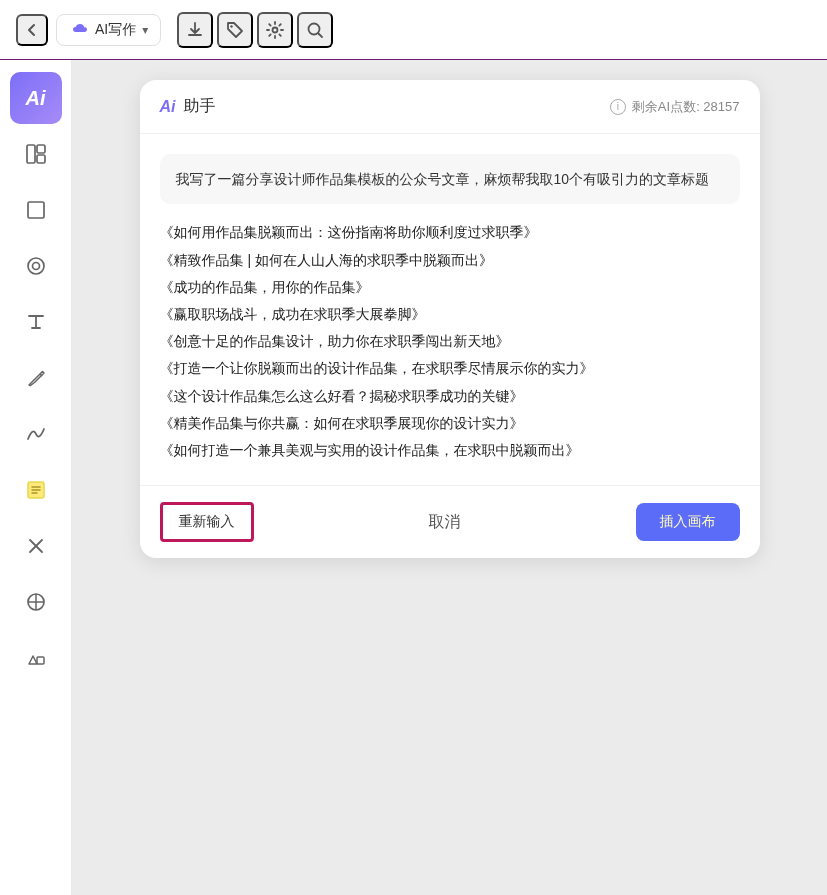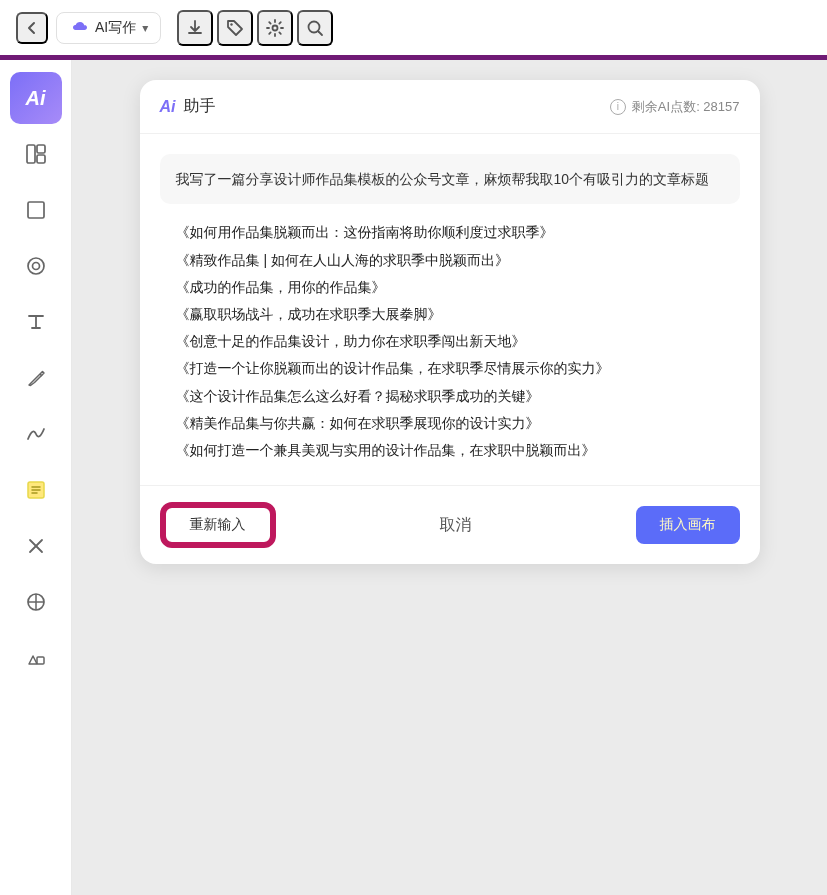--- a/index.html
+++ b/index.html
@@ -12,21 +12,21 @@
     }
 
     
     .top-toolbar {
       height: 60px;
       background: #fff;
       display: flex;
       align-items: center;
       padding: 0 16px;
       gap: 8px;
-      border-bottom: 5px solid #701a75;
+      border-bottom: 1px solid #701a75;
     }
     .back-btn {
       width: 32px;
       height: 32px;
       display: flex;
       align-items: center;
       justify-content: center;
       cursor: pointer;
       border-radius: 6px;
       color: #555;
@@ -202,36 +202,35 @@
     }
 
     .result-box {
       font-size: 14px;
       color: #222;
       line-height: 1.8;
     }
 
     .result-box p {
       margin-bottom: 2px;
-      margin-left: 16px;
     }
 
     
     .panel-footer {
       display: flex;
       align-items: center;
       justify-content: space-between;
       padding: 16px 20px;
       border-top: 1px solid #f0f0f0;
     }
 
     .btn-secondary {
-      padding: 8px 24px;
-      border: 6px solid #be185d;
-      border-radius: 12px;
+      padding: 8px 16px;
+      border: 3px solid #be185d;
+      border-radius: 4px;
       background: #fff;
       font-size: 14px;
       color: #333;
       cursor: pointer;
     }
 
     .btn-cancel {
       padding: 8px 20px;
       border: none;
       border-radius: 8px;

